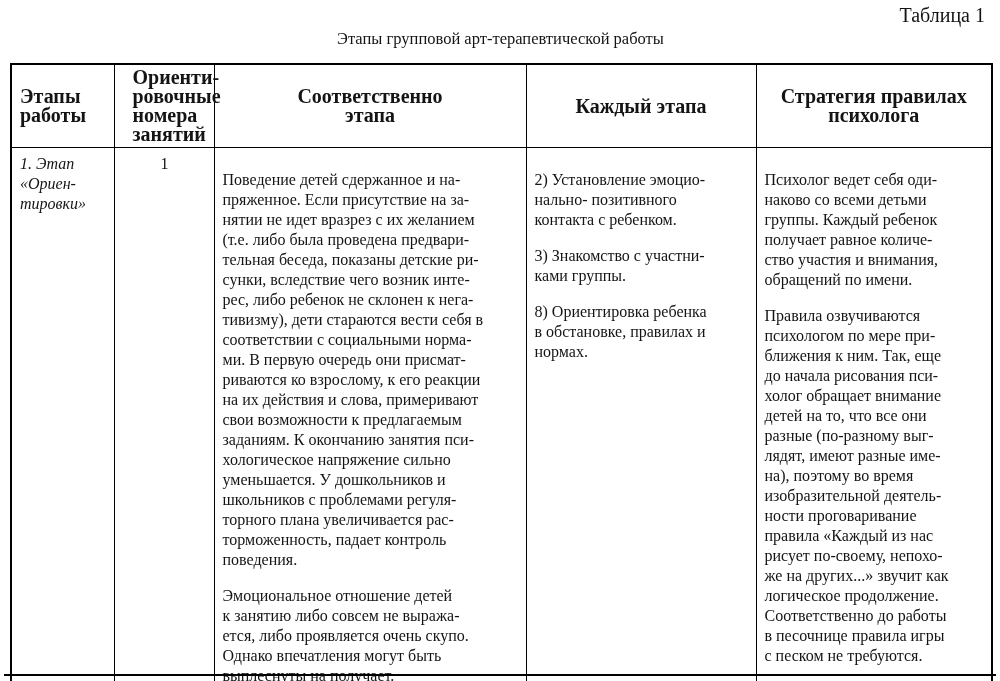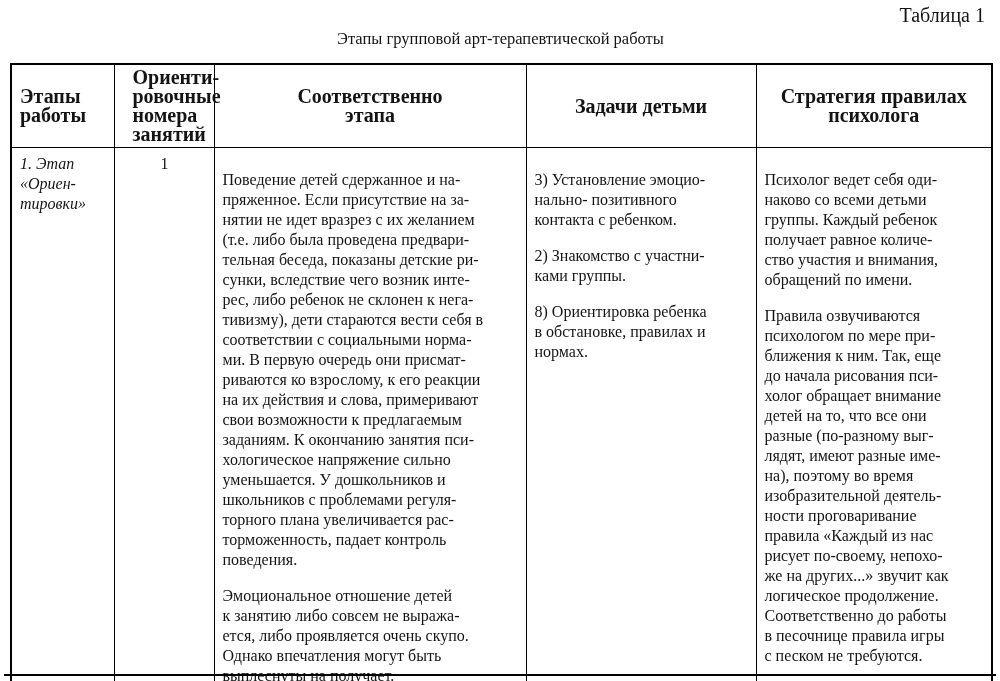--- a/index.html
+++ b/index.html
@@ -102,21 +102,21 @@
     <thead>
       <tr>
         <th class="th-left">Этапы
 работы</th>
         <th>Ориенти-
 ровочные
 номера
 занятий</th>
         <th>Соответственно
 этапа</th>
-        <th>Задачи детьми</th>
+        <th>Каждый этапа</th>
         <th>Стратегия правилах
 психолога</th>
       </tr>
     </thead>
     <tbody>
       <tr>
         <td class="stage-cell">1. Этап
 «Ориен-
 тировки»</td>
         <td class="num-cell">1</td>
@@ -141,24 +141,24 @@
 торного плана увеличивается рас-
 торможенность, падает контроль
 поведения.</p>
           <p class="para">Эмоциональное отношение детей
 к занятию либо совсем не выража-
 ется, либо проявляется очень скупо.
 Однако впечатления могут быть
 выплеснуты на получает.</p>
         </td>
         <td class="text-cell">
-          <p class="para">3) Установление эмоцио-
+          <p class="para">2) Установление эмоцио-
 нально- позитивного
 контакта с ребенком.</p>
-          <p class="para">2) Знакомство с участни-
+          <p class="para">3) Знакомство с участни-
 ками группы.</p>
           <p class="para">8) Ориентировка ребенка
 в обстановке, правилах и
 нормах.</p>
         </td>
         <td class="text-cell">
           <p class="para">Психолог ведет себя оди-
 наково со всеми детьми
 группы. Каждый ребенок
 получает равное количе-

